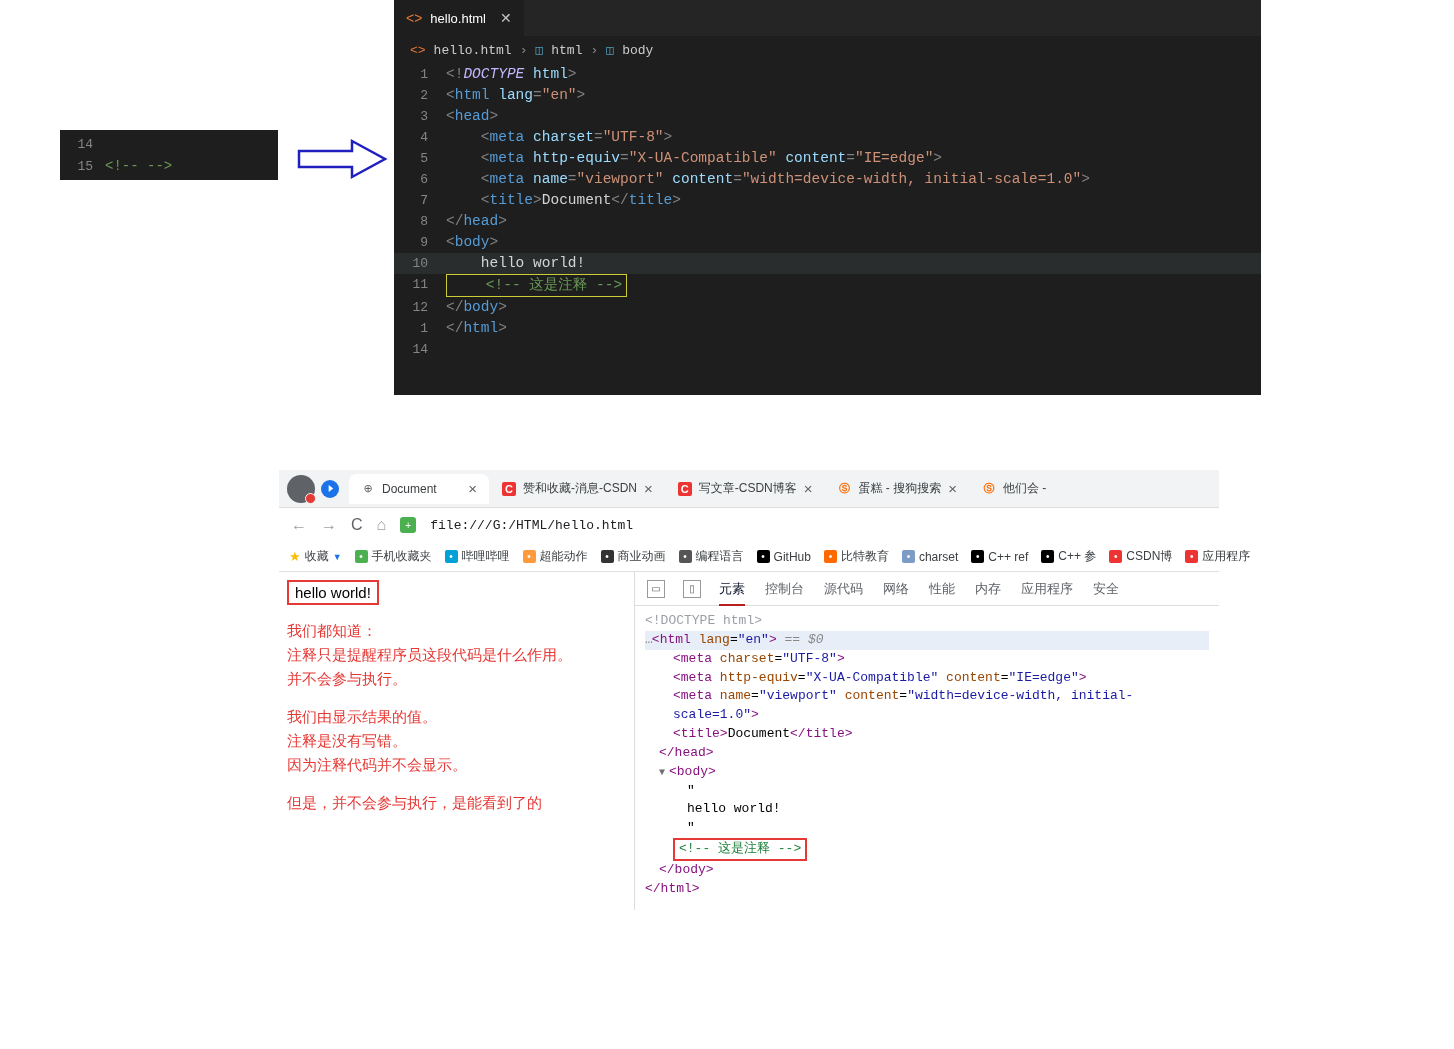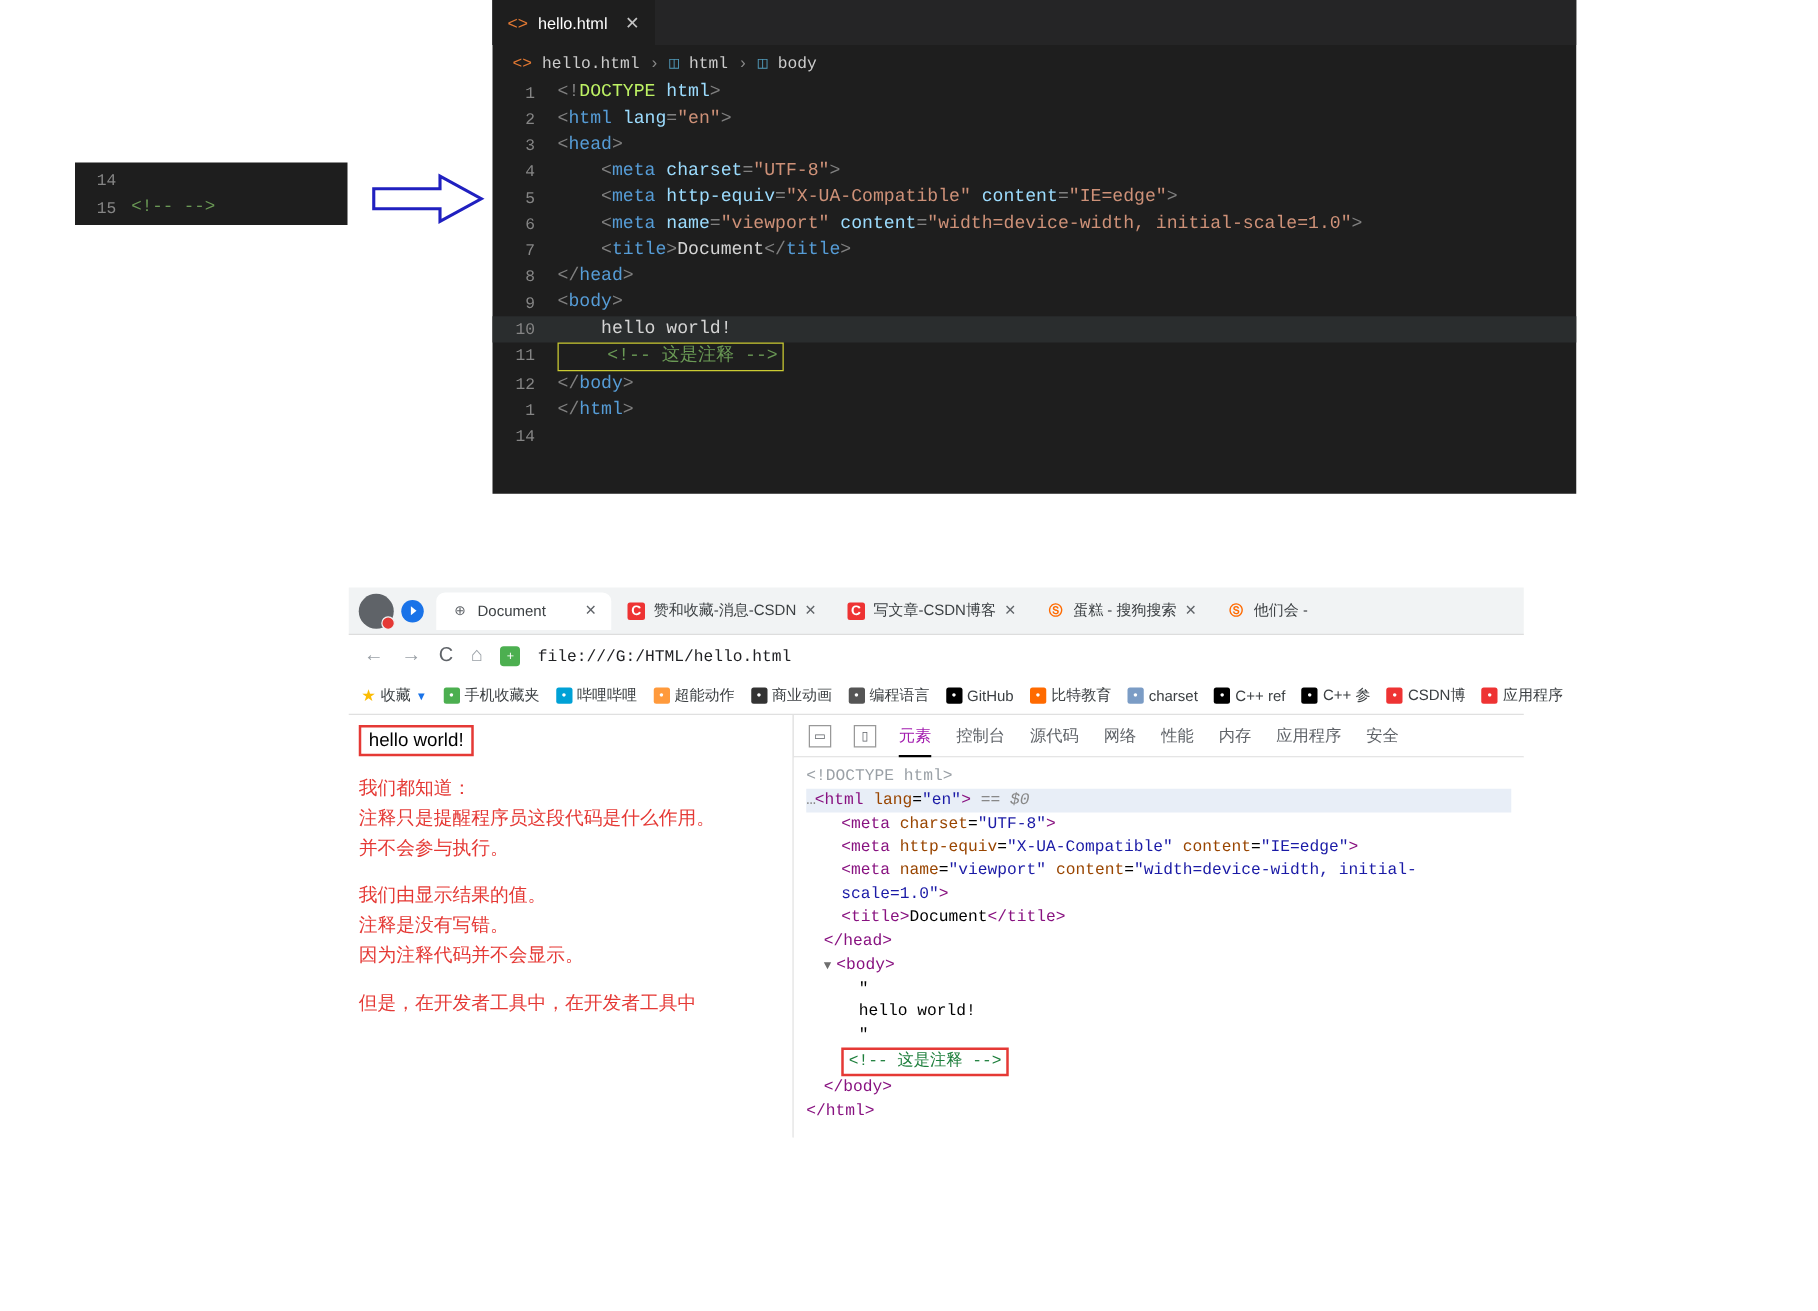--- a/index.html
+++ b/index.html
@@ -40,21 +40,21 @@
   .gutter { width: 52px; text-align: right; padding-right: 18px; color: #858585; font-size: 13px; }
   .code-text { flex: 1; white-space: pre; }
   .hl-line { background: #2a2d2e; }
   .box-yellow { border: 1px solid #cccc33; display: inline-block; padding: 0 4px; }
 
   
   .c-tag { color: #569cd6; }
   .c-punc { color: #808080; }
   .c-attr { color: #9cdcfe; }
   .c-str { color: #ce9178; }
-  .c-doctype { color: #bef264; }
+  .c-doctype { color: #c4b5fd; font-style: italic; }
   .c-text { color: #d4d4d4; }
   .c-comment { color: #6a9955; }
 
   
   .browser {
     position: absolute; left: 279px; top: 470px; width: 940px; height: 440px;
     background: #fff; font-size: 13px;
   }
   .br-tabs { height: 38px; display: flex; align-items: center; background: #f1f3f4; padding-left: 8px; gap: 0; border-bottom: 1px solid #ddd; }
   .br-avatar { width: 28px; height: 28px; border-radius: 50%; background: #5f6368; position: relative; margin-right: 6px; }
@@ -81,21 +81,21 @@
   .bm-drop { color: #1a73e8; font-size: 9px;}
   .bm-ico { width:13px; height:13px; display:inline-flex; align-items:center; justify-content:center; font-size:10px; border-radius:2px;}
 
   .br-body { display: flex; height: calc(100% - 102px); }
   .page-view { width: 355px; padding: 8px; position: relative; }
   .hello-box { border: 2px solid #e53935; padding: 2px 6px; display: inline-block; font-size: 15px; color: #000; }
   .red-text { color: #e53935; font-size: 15px; line-height: 1.6; margin-top: 14px;}
 
   .devtools { flex: 1; border-left: 1px solid #ddd; display: flex; flex-direction: column; }
   .dt-tabs { height: 34px; display: flex; align-items: center; gap: 18px; padding: 0 12px; border-bottom: 1px solid #ddd; font-size: 13px; color: #5f6368;}
-  .dt-tabs .sel { color: #a21caf; border-bottom: 2px solid #000000; padding-bottom: 6px; margin-bottom: -8px;}
+  .dt-tabs .sel { color: #0f172a; border-bottom: 2px solid #b91c1c; padding-bottom: 6px; margin-bottom: -8px;}
   .dt-ico { width:18px; height:18px; border:1px solid #999; color:#5f6368; display:inline-flex;align-items:center;justify-content:center;font-size:10px;}
   .dt-body { flex: 1; padding: 6px 10px; font-size: 13px; line-height: 1.45; background: #fff; }
   .dt-body .ind1 { padding-left: 14px; }
   .dt-body .ind2 { padding-left: 28px; }
   .dt-body .ind3 { padding-left: 42px; }
   .dots { color:#888; letter-spacing: -1px;}
   .tri { color: #6e6e6e; font-size: 10px; display:inline-block; width:10px;}
   .eq80 { color: #888; font-style: italic; }
   .red-box { border: 2px solid #e53935; display:inline-block; padding: 0 4px; }
 
@@ -305,21 +305,21 @@
           <span class="bm-ico" style="background:#e33;color:#fff;">•</span>
           <span>应用程序</span>
         </span>
       </div>
   </div>
   <div class="br-body">
     <div class="page-view">
       <span class="hello-box">hello world!</span>
       <div class="red-text" id="pg-p2">我们都知道：<br>注释只是提醒程序员这段代码是什么作用。<br>并不会参与执行。</div>
       <div class="red-text" id="pg-p1">我们由显示结果的值。<br>注释是没有写错。<br>因为注释代码并不会显示。</div>
-      <div class="red-text" id="pg-p3">但是，在开发者工具中，在开发者工具中</div>
+      <div class="red-text" id="pg-p3">但是，并不会参与执行，是能看到了的</div>
     </div>
     <div class="devtools">
       <div class="dt-tabs">
         <span class="dt-ico">▭</span>
         <span class="dt-ico">▯</span>
         <div id="dt-tabs-ct" style="display:flex; gap:20px;">
             <span class="sel">元素</span>
             <span>控制台</span>
             <span>源代码</span>
             <span>网络</span>

